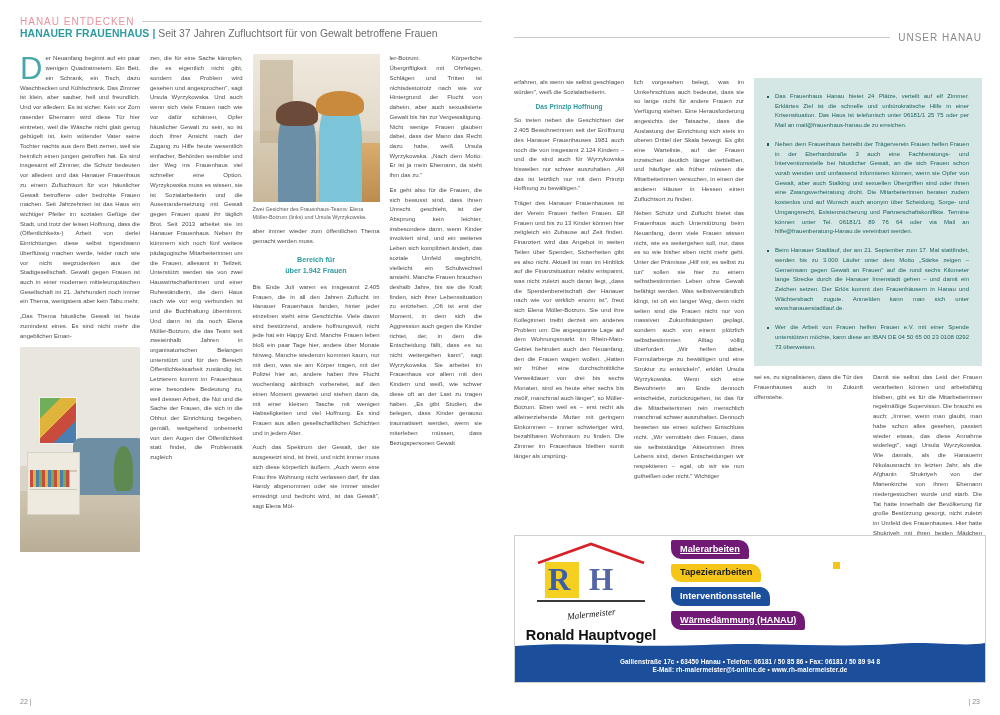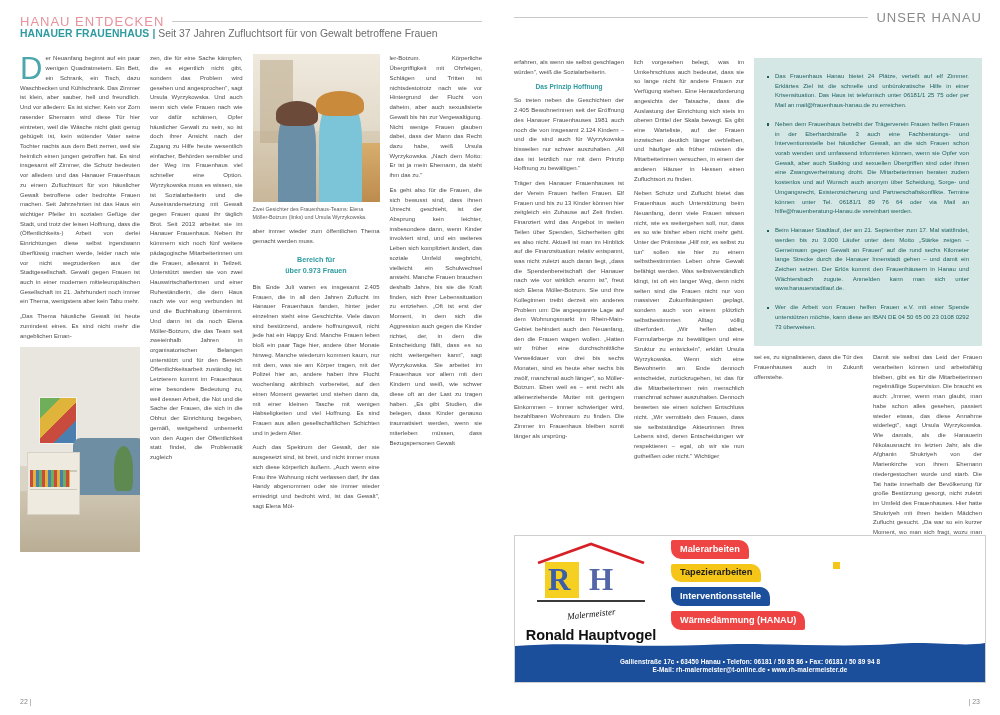--- a/index.html
+++ b/index.html
@@ -6,26 +6,26 @@
   body{
     width:1000px;height:715px;
     background:#ffffff;
     font-family:"Liberation Sans", sans-serif;
     color:#3a3a3a;
     overflow:hidden;
   }
   .spread{position:relative;width:1000px;height:715px;display:flex;}
   .page{position:relative;width:500px;height:715px;box-sizing:border-box;}
   .page-left{padding:14px 18px 0 20px;}
-  .page-right{padding:10px 18px 0 14px;}
+  .page-right{padding:30px 18px 0 14px;}
 
   
   .runhead{display:flex;align-items:center;gap:8px;height:14px;}
   .runhead .label{
-    font-size:13px;letter-spacing:1.0px;color:#e8929c;
+    font-size:10px;letter-spacing:1.0px;color:#e8929c;
     text-transform:uppercase;white-space:nowrap;
   }
   .runhead .rule{flex:1;height:1px;background:#c9c9c9;}
   .runhead.right .label{color:#8a8a8a;}
 
   
   .headline{
     margin-top:22px;
     font-size:27.5px;
     font-weight:300;
@@ -158,21 +158,21 @@
   .ad-name{font-size:14.5px;font-weight:bold;color:#111;margin-top:8px;letter-spacing:-.1px;}
 
   .ad-services{flex:1;position:relative;padding:6px 6px 0 4px;}
   .svc{
     display:inline-block;color:#fff;font-weight:bold;
     font-size:9.2px;line-height:1;
     padding:4.5px 9px 5px 9px;
     border-radius:2px 10px 2px 10px;
     white-space:nowrap;
   }
-  .svc.red{background:#ef4444;}
+  .svc.red{background:#701a75;text-decoration:underline;}
   .svc.yellow{background:#f5c518;color:#1c1c1c;}
   .svc.blue{background:#1b4e9b;}
   .svc-left{position:absolute;left:4px;top:4px;width:158px;}
   .svc-left .svc{margin-bottom:5px;display:block;width:max-content;}
   .svc-right{position:absolute;left:176px;top:16px;width:140px;}
   .svc-right .svc{margin-bottom:5px;display:block;width:max-content;}
   .svc-dot{position:absolute;left:166px;top:26px;width:7px;height:7px;background:#f5c518;}
 
   .ad-foot{position:relative;height:35px;background:#1b4e9b;color:#fff;
     display:flex;flex-direction:column;align-items:center;justify-content:center;gap:1px;}
@@ -234,21 +234,21 @@
               <div class="hair"></div>
             </div>
           <div class="tp-p2">
               <div class="hair"></div>
             </div>
         </div>
         <p class="caption">Zwei Gesichter des Frauenhaus-Teams: Elena Möller-Botzum (links) und Ursula Wyrzykowska.</p>
         <p class="body" style="margin-top:5px">aber immer wieder zum öffentlichen Thema gemacht werden muss.</p>
         <div class="pullquote">
           <div>Bereich für</div>
-          <div>über 0.973 Frauen</div>
+          <div>über 1.942 Frauen</div>
         </div>
         <p class="body">Bis Ende Juli waren es insgesamt 2.405 Frauen, die in all den Jahren Zuflucht im Hanauer Frauenhaus fanden, hinter jeder einzelnen steht eine Geschichte. Viele davon sind bestürzend, andere hoffnungsvoll, nicht jede hat ein Happy End. Manche Frauen leben bloß ein paar Tage hier, andere über Monate hinweg. Manche wiederum kommen kaum, nur mit dem, was sie am Körper tragen, mit der Polizei hier an, andere haben ihre Flucht wochenlang akribisch vorbereitet, auf den einen Moment gewartet und stehen dann da, mit einer kleinen Tasche mit wenigen Habseligkeiten und viel Hoffnung. Es sind Frauen aus allen gesellschaftlichen Schichten und in jedem Alter.</p>
         <p class="body">Auch das Spektrum der Gewalt, der sie ausgesetzt sind, ist breit, und nicht immer muss sich diese körperlich äußern. „Auch wenn eine Frau ihre Wohnung nicht verlassen darf, ihr das Handy abgenommen oder sie immer wieder erniedrigt und bedroht wird, ist das Gewalt", sagt Elena Möl-</p>
       </div>
 
       <div class="col">
         <p class="body">ler-Botzum. Körperliche Übergriffigkeit mit Ohrfeigen, Schlägen und Tritten ist nichtsdestotrotz nach wie vor Hintergrund der Flucht von daheim, aber auch sexualisierte Gewalt bis hin zur Vergewaltigung. Nicht wenige Frauen glauben dabei, dass der Mann das Recht dazu habe, weiß Ursula Wyrzykowska. „Nach dem Motto: Er ist ja mein Ehemann, da steht ihm das zu."</p>
         <p class="body">Es geht also für die Frauen, die sich bewusst sind, dass ihnen Unrecht geschieht, ist der Absprung kein leichter, insbesondere dann, wenn Kinder involviert sind, und ein weiteres Leben sich kompliziert ändert, das soziale Umfeld wegbricht, vielleicht ein Schulwechsel ansteht. Manche Frauen brauchen deshalb Jahre, bis sie die Kraft finden, sich ihrer Lebenssituation zu entziehen. „Oft ist erst der Moment, in dem sich die Aggression auch gegen die Kinder richtet, der, in dem die Entscheidung fällt, dass es so nicht weitergehen kann", sagt Wyrzykowska. Sie arbeitet im Frauenhaus vor allem mit den Kindern und weiß, wie schwer diese oft an der Last zu tragen haben. „Es gibt Studien, die belegen, dass Kinder genauso traumatisiert werden, wenn sie miterleben müssen, dass Bezugspersonen Gewalt</p>
       </div>
 

